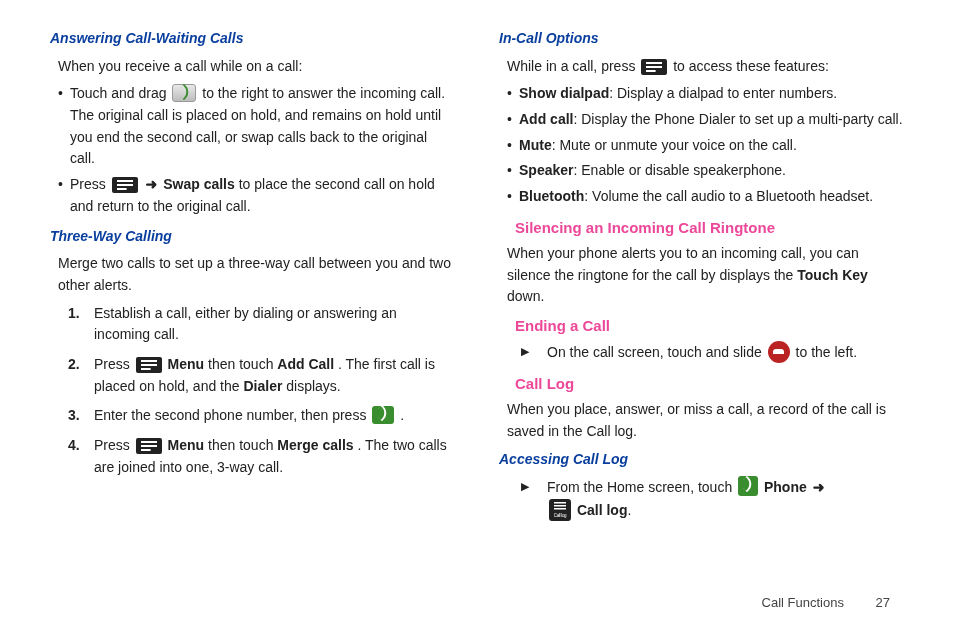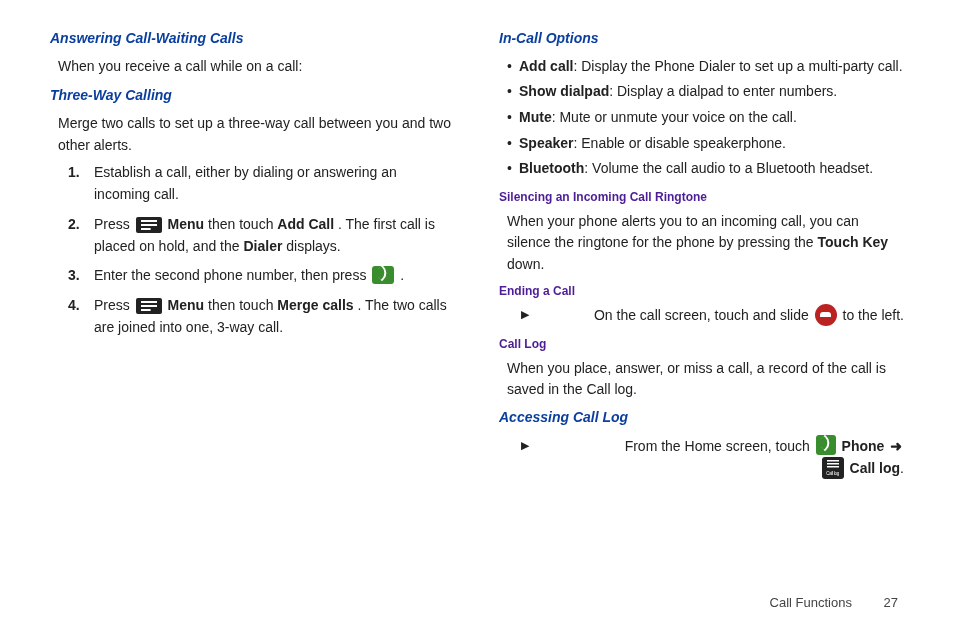--- a/index.html
+++ b/index.html
@@ -20,34 +20,34 @@
   .col { flex: 1; line-height: 1.55; }
   .h-blue-italic {
     color: #0a3f9e;
     font-weight: bold;
     font-style: italic;
     font-size: 14px;
     margin-bottom: 6px;
     font-family: Arial, sans-serif;
   }
   .h-blue-bold {
-    color: #4c1d95;
+    color: #ec4899;
     font-weight: bold;
-    font-size: 12px;
-    margin: 6px 0 4px 0;
+    font-size: 15px;
+    margin: 6px 0 4px 16px;
     font-family: Arial, sans-serif;
   }
   .para { margin: 0 0 6px 8px; }
   .bullets { list-style: none; margin: 0 0 8px 8px; }
   .bullets > li { position: relative; padding-left: 12px; margin-bottom: 4px; }
   .bullets > li::before { content: "•"; position: absolute; left: 0; top: 0; }
   .numlist { list-style: none; margin: 0 0 8px 18px; counter-reset: step; }
   .numlist > li { position: relative; padding-left: 26px; margin-bottom: 8px; }
   .numlist > li .num { position: absolute; left: 0; top: 0; font-weight: bold; }
-  .arrowlist { list-style: none; margin: 0 0 8px 22px; text-align: right; }
+  .arrowlist { list-style: none; margin: 0 0 8px 22px; }
   .arrowlist > li { position: relative; padding-left: 26px; margin-bottom: 6px; }
   .arrowlist > li::before { content: "\25B6"; position: absolute; left: 0; top: 2px; font-size: 11px; color: #222; }
   b { font-weight: bold; }
   .icon { display: inline-block; vertical-align: -4px; margin: 0 2px; }
   .icon.menu-btn {
     width: 26px; height: 16px; background: #222; border-radius: 2px; position: relative;
   }
   .icon.menu-btn::after {
     content: ""; position: absolute; left: 5px; right: 5px; top: 3px; bottom: 3px;
     background:
@@ -99,33 +99,45 @@
       linear-gradient(#fff,#fff) 0 0/100% 1.5px no-repeat,
       linear-gradient(#fff,#fff) 0 3px/100% 1.5px no-repeat,
       linear-gradient(#fff,#fff) 0 6px/100% 1.5px no-repeat;
   }
   .icon.calllog::after {
     content: "Call log"; position: absolute; left: 0; right: 0; bottom: 1px; font-size: 4.5px;
     letter-spacing: -0.3px; white-space: nowrap;
   }
   .nav-arrow { font-weight: bold; margin: 0 2px; }
   .footer {
-    position: absolute; bottom: 26px; right: 56px; font-size: 13px; color: #444;
+    position: absolute; bottom: 26px; right: 64px; font-size: 13px; color: #444;
   }
   .footer .pg { margin-left: 28px; }
 </style>
 </head>
 <body>
 
 <div class="columns">
 
   <div class="col">
     <div class="h-blue-italic">Answering Call-Waiting Calls</div>
     <div class="para">When you receive a call while on a call:</div>
     <ul class="bullets">
+      <li>
+        <span>Touch and drag </span>
+        <span class="icon slide-answer"></span>
+        <span> to the right to answer the incoming call. The original call is placed on hold, and remains on hold until you end the second call, or swap calls back to the original call.</span>
+      </li>
+      <li>
+        <span>Press </span>
+        <span class="icon menu-btn"></span>
+        <span class="nav-arrow">➜</span>
+        <b>Swap calls</b>
+        <span> to place the second call on hold and return to the original call.</span>
+      </li>
     </ul>
 
     <div class="h-blue-italic">Three-Way Calling</div>
     <div class="para">Merge two calls to set up a three-way call between you and two other alerts.</div>
     <ol class="numlist">
       <li>
         <span class="num">1.</span>
         <span>Establish a call, either by dialing or answering an incoming call.</span>
       </li>
       <li>
@@ -152,31 +164,36 @@
         <b>Menu</b>
         <span> then touch </span>
         <b>Merge calls</b>
         <span>. The two calls are joined into one, 3-way call.</span>
       </li>
     </ol>
   </div>
 
   <div class="col">
     <div class="h-blue-italic">In-Call Options</div>
+    <div class="para">
+      <span>While in a call, press </span>
+      <span class="icon menu-btn"></span>
+      <span> to access these features:</span>
+    </div>
     <ul class="bullets">
+      <li><b>Show dialpad</b><span>: Display a dialpad to enter numbers.</span></li>
       <li><b>Add call</b><span>: Display the Phone Dialer to set up a multi-party call.</span></li>
-      <li><b>Show dialpad</b><span>: Display a dialpad to enter numbers.</span></li>
       <li><b>Mute</b><span>: Mute or unmute your voice on the call.</span></li>
       <li><b>Speaker</b><span>: Enable or disable speakerphone.</span></li>
       <li><b>Bluetooth</b><span>: Volume the call audio to a Bluetooth headset.</span></li>
     </ul>
 
     <div class="h-blue-bold">Silencing an Incoming Call Ringtone</div>
     <div class="para">
-      <span>When your phone alerts you to an incoming call, you can silence the ringtone for the phone by pressing the </span>
+      <span>When your phone alerts you to an incoming call, you can silence the ringtone for the call by displays the </span>
       <b>Touch Key</b>
       <span> down.</span>
     </div>
 
     <div class="h-blue-bold">Ending a Call</div>
     <ul class="arrowlist">
       <li>
         <span>On the call screen, touch and slide </span>
         <span class="icon end-round"></span>
         <span> to the left.</span>

